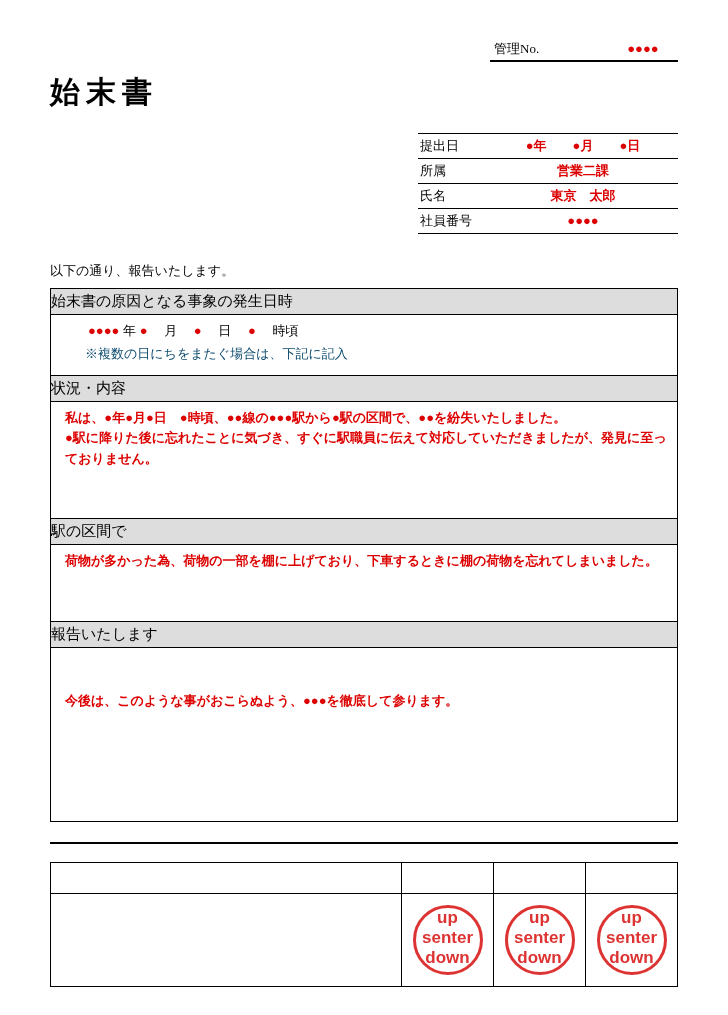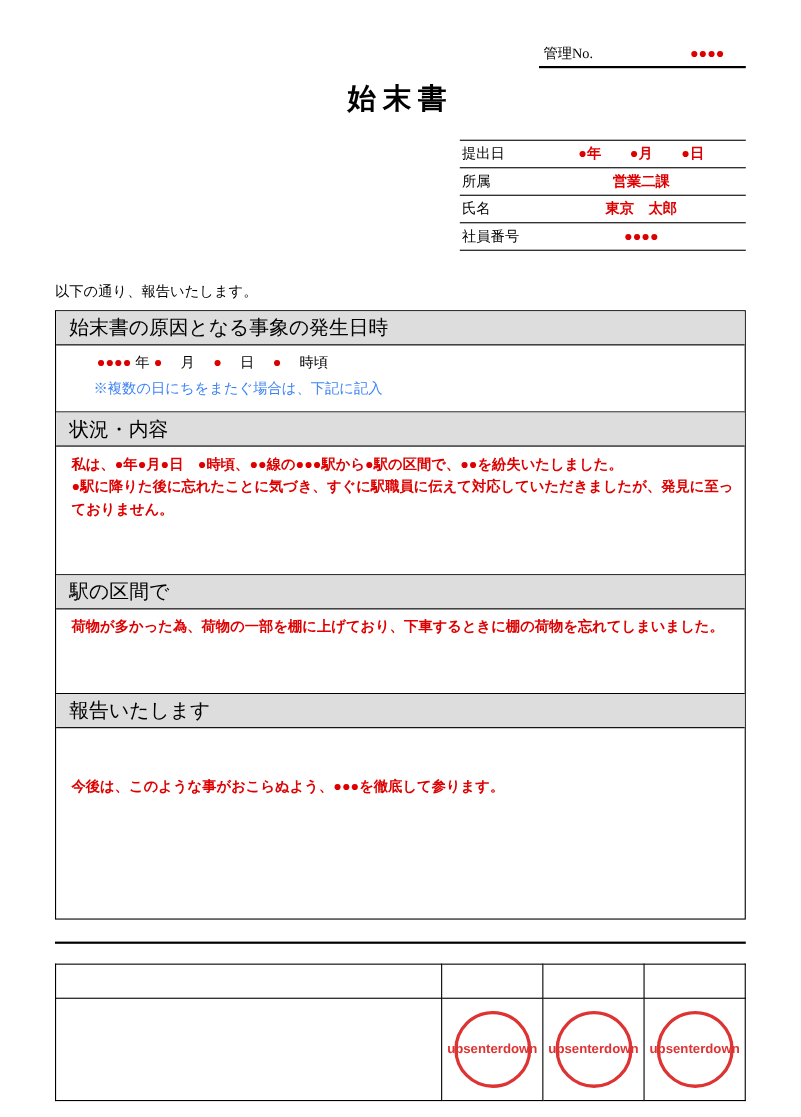--- a/index.html
+++ b/index.html
@@ -32,22 +32,21 @@
     font-family: Liberation Serif, serif;
   }
   .mgmt-val {
     color: #d00;
     font-weight: bold;
     text-align: right;
     display: inline-block;
     width: 100px;
   }
   h1.title {
-    text-align: center;
-    font-size: 26px;
+    font-size: 30px;
     font-weight: bold;
     margin: 10px 0 20px 0;
     letter-spacing: 6px;
   }
   .meta-wrap {
     width: 260px;
     margin-left: auto;
   }
   .meta-wrap .row {
     display: flex;
@@ -71,37 +70,37 @@
     margin-bottom: 8px;
     font-size: 13px;
   }
   .form-box {
     border: 1.5px solid #000;
     margin-bottom: 2px;
   }
   .sec-head {
     background: #ddd;
     border-bottom: 1px solid #000;
-    padding: 3px 12px;
-    font-size: 18px;
+    padding: 3px 0;
+    font-size: 15px;
   }
   .sec-body {
     padding: 6px 10px 10px 14px;
     font-size: 13px;
     line-height: 1.6;
     min-height: 20px;
     border-bottom: 1px solid #000;
   }
   .sec-body:last-child { border-bottom: none; margin-top: 37px; }
   .body-dt .line1 {
     margin-bottom: 2px;
     margin-left: 23px;
   }
   .note {
-    color: #3b82f6;
+    color: #0c4a6e;
     font-weight: normal;
     margin-left: 20px;
   }
   .body-situation { min-height: 100px; }
   .body-cause { min-height: 60px; }
   .body-prevent { min-height: 120px; border-bottom: none; }
   .divider {
     border-top: 2px solid #000;
     margin: 20px 0 18px 0;
   }
@@ -119,26 +118,26 @@
     text-align: center;
     vertical-align: middle;
     width: 90px;
   }
   .stamp {
     width: 70px;
     height: 70px;
     border: 3px solid #d33;
     border-radius: 50%;
     display: inline-flex;
-    flex-direction: row;
-    justify-content: center;
+    flex-direction: column;
+    justify-content: flex-start;
     align-items: center;
     color: #d33;
     font-weight: bold;
-    font-size: 12px;
+    font-size: 17px;
     line-height: 1.2;
     box-sizing: border-box;
   }
 </style>
 </head>
 <body>
 
 <div class="page">
 
   <div class="top-right">

